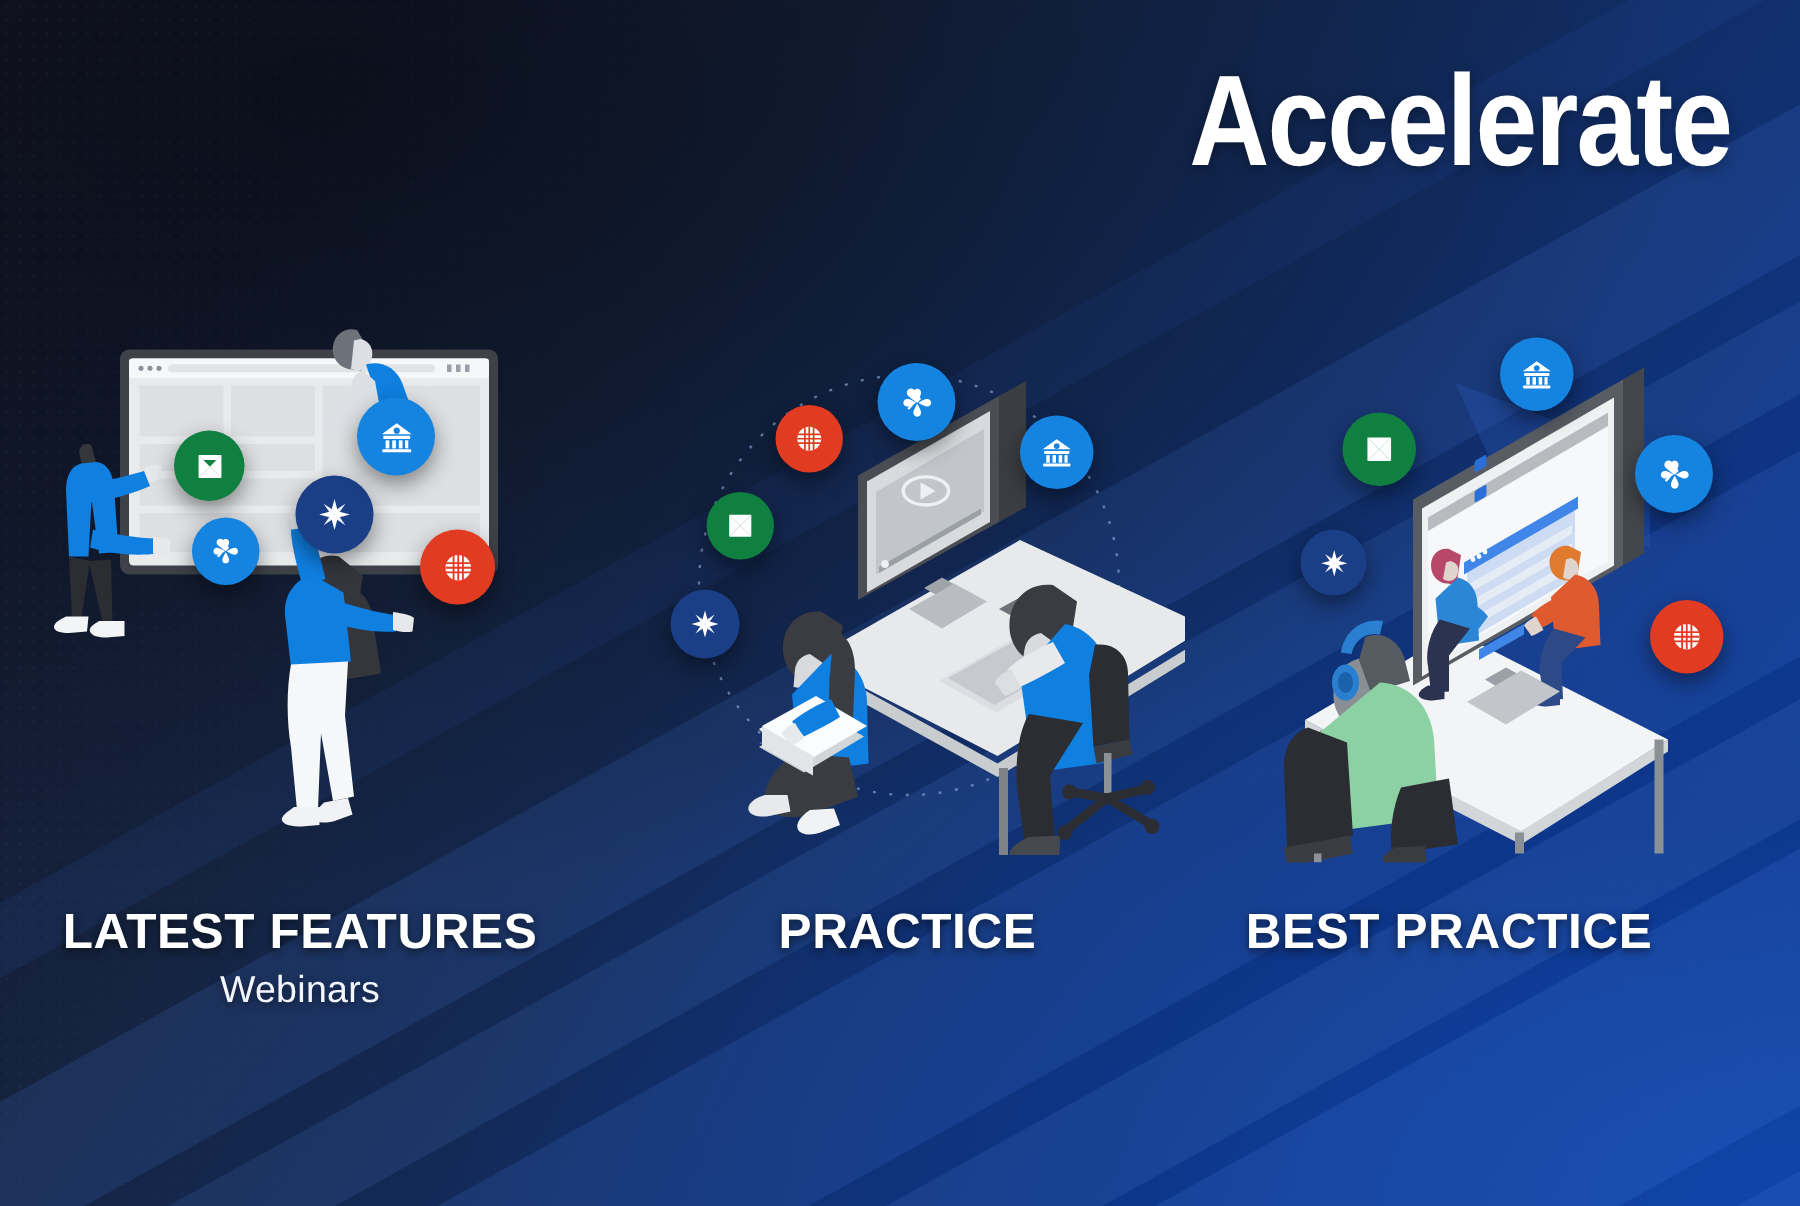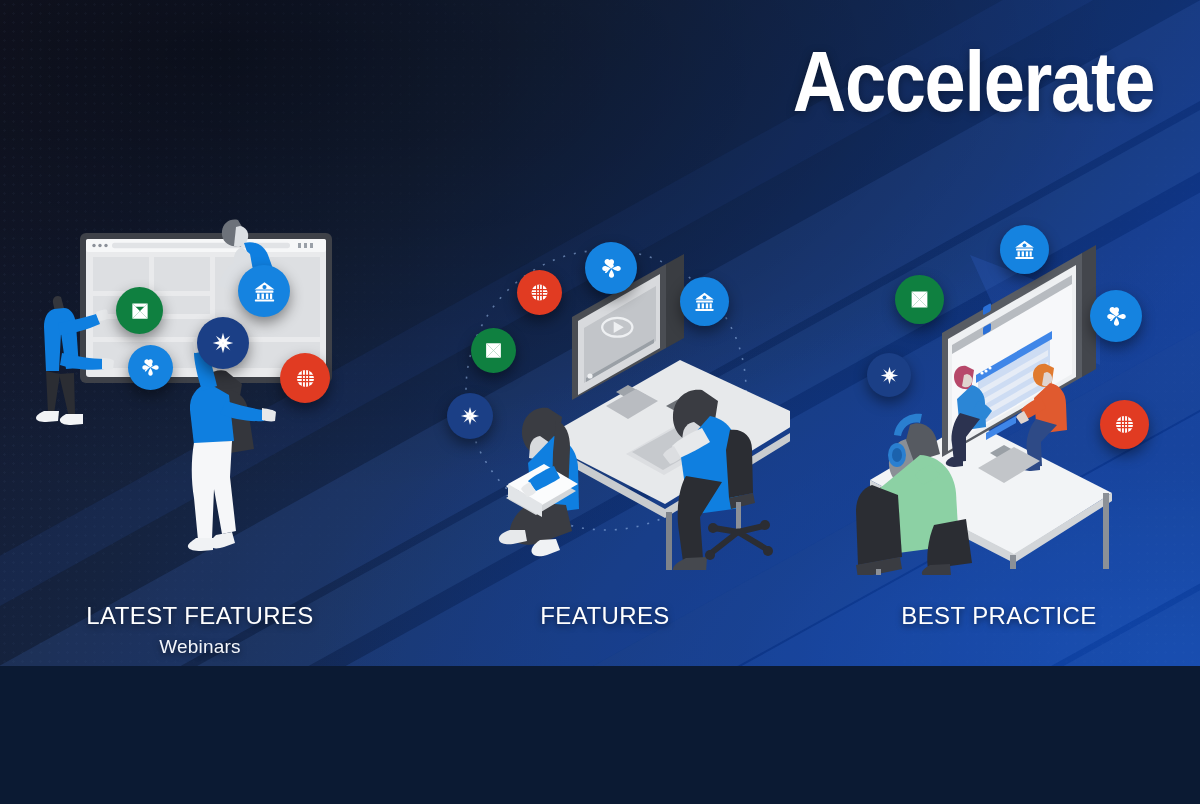--- a/index.html
+++ b/index.html
@@ -1,18 +1,18 @@
 <!DOCTYPE html>
 <html><head>
 <meta charset="utf-8">
 <style>
   html,body{margin:0;padding:0;background:#0b1a33;}
   body{font-family:"Liberation Sans", sans-serif;}
   #stage{
-    position:relative;width:1200px;height:666px;overflow:hidden;
+    position:relative;width:1200px;height:804px;overflow:hidden;
     background:
       radial-gradient(120% 100% at 100% 100%, rgba(16,70,170,.95) 0%, rgba(13,55,140,.70) 32%, rgba(10,34,85,0) 62%),
       linear-gradient(128deg,#16192b 0%,#141c33 16%,#15233f 32%,#132a58 50%,#103070 68%,#0e3790 84%,#0d3f9e 100%);
   }
   
   .bands{position:absolute;inset:-40% -20%;transform:rotate(-29deg);pointer-events:none;}
   .band{position:absolute;left:0;width:100%;}
   
   .dots{
     position:absolute;inset:0;pointer-events:none;opacity:.5;
@@ -29,25 +29,25 @@
     position:absolute;right:46px;top:38px;
     font-family:"Liberation Sans","DejaVu Sans",sans-serif;
     font-weight:700;font-size:86px;line-height:1;color:#ffffff;
     letter-spacing:-1.5px;transform:scaleX(.86);transform-origin:right center;
     text-shadow:0 2px 10px rgba(0,0,0,.35);
   }
 
   
   .caption{position:absolute;text-align:center;color:#fff;user-select:none;}
   .caption .title{
-    font-size:24px;font-weight:400;letter-spacing:.4px;line-height:1.1;
+    font-size:33px;font-weight:700;letter-spacing:.4px;line-height:1.1;
     text-shadow:0 2px 6px rgba(0,0,0,.55);
   }
   .caption .sub{
-    margin-top:7px;font-size:19px;font-weight:400;letter-spacing:.2px;color:#f2f5fb;
+    margin-top:7px;font-size:25px;font-weight:400;letter-spacing:.2px;color:#f2f5fb;
     text-shadow:0 2px 6px rgba(0,0,0,.5);
   }
 
   
   .scene{position:absolute;}
   .badge{
     position:absolute;border-radius:50%;
     display:flex;align-items:center;justify-content:center;
     box-shadow:0 6px 14px rgba(0,0,0,.42);
   }
@@ -462,20 +462,20 @@
   </div>
 
   <div class="wordmark">Accelerate</div>
 
   <div class="caption" style="left:30px;top:603px;width:340px;">
     <div class="title">LATEST FEATURES</div>
     <div class="sub">Webinars</div>
   </div>
 
   <div class="caption" style="left:455px;top:603px;width:300px;">
-    <div class="title">FEATURES</div>
-  </div>
-
-  <div class="caption" style="left:844px;top:603px;width:310px;">
+    <div class="title">PRACTICE</div>
+  </div>
+
+  <div class="caption" style="left:811px;top:603px;width:310px;">
     <div class="title">BEST PRACTICE</div>
   </div>
 
 </div>
 
 </body></html>

